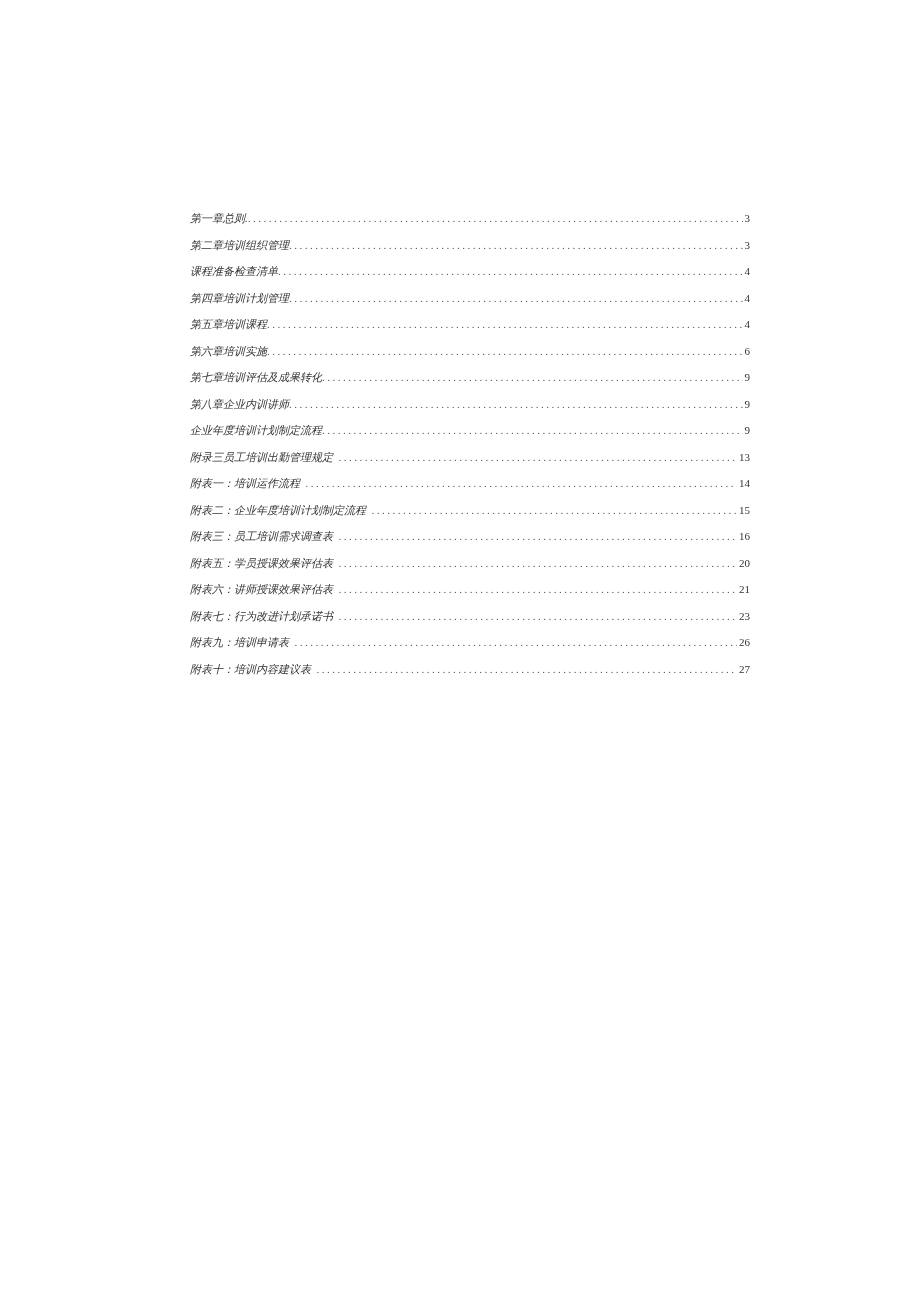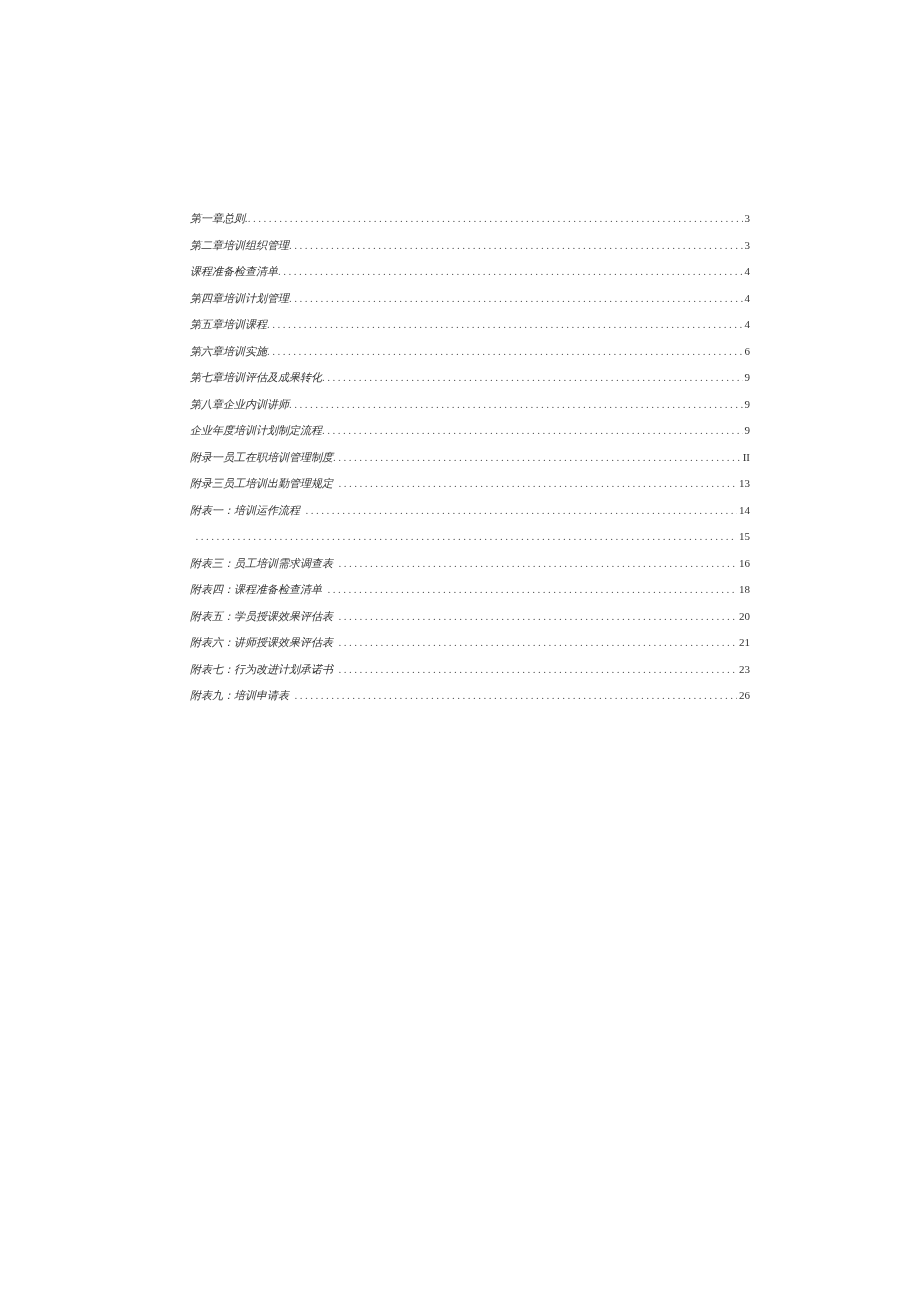--- a/index.html
+++ b/index.html
@@ -91,52 +91,42 @@
       <span class="toc-title">第八章企业内训讲师</span>
       <span class="toc-dots"></span>
       <span class="toc-page">9</span>
     </div>
     <div class="toc-entry">
       <span class="toc-title">企业年度培训计划制定流程</span>
       <span class="toc-dots"></span>
       <span class="toc-page">9</span>
     </div>
     <div class="toc-entry">
-      <span class="toc-title">附录一员工在职培训管理制度</span>
-      <span class="toc-dots"></span>
-      <span class="toc-page">II</span>
-    </div>
-    <div class="toc-entry">
       <span class="toc-title">附录三员工培训出勤管理规定</span>
       <span class="toc-space"></span>
       <span class="toc-dots"></span>
       <span class="toc-page">13</span>
     </div>
     <div class="toc-entry">
       <span class="toc-title">附表一：培训运作流程</span>
       <span class="toc-space"></span>
       <span class="toc-dots"></span>
       <span class="toc-page">14</span>
     </div>
     <div class="toc-entry">
+      <span class="toc-title">附表二：企业年度培训计划制定流程</span>
       <span class="toc-space"></span>
       <span class="toc-dots"></span>
       <span class="toc-page">15</span>
     </div>
     <div class="toc-entry">
       <span class="toc-title">附表三：员工培训需求调查表</span>
       <span class="toc-space"></span>
       <span class="toc-dots"></span>
       <span class="toc-page">16</span>
-    </div>
-    <div class="toc-entry">
-      <span class="toc-title">附表四：课程准备检查清单</span>
-      <span class="toc-space"></span>
-      <span class="toc-dots"></span>
-      <span class="toc-page">18</span>
     </div>
     <div class="toc-entry">
       <span class="toc-title">附表五：学员授课效果评估表</span>
       <span class="toc-space"></span>
       <span class="toc-dots"></span>
       <span class="toc-page">20</span>
     </div>
     <div class="toc-entry">
       <span class="toc-title">附表六：讲师授课效果评估表</span>
       <span class="toc-space"></span>
@@ -148,13 +138,19 @@
       <span class="toc-space"></span>
       <span class="toc-dots"></span>
       <span class="toc-page">23</span>
     </div>
     <div class="toc-entry">
       <span class="toc-title">附表九：培训申请表</span>
       <span class="toc-space"></span>
       <span class="toc-dots"></span>
       <span class="toc-page">26</span>
     </div>
+    <div class="toc-entry">
+      <span class="toc-title">附表十：培训内容建议表</span>
+      <span class="toc-space"></span>
+      <span class="toc-dots"></span>
+      <span class="toc-page">27</span>
+    </div>
   </div>
 
 </body></html>

